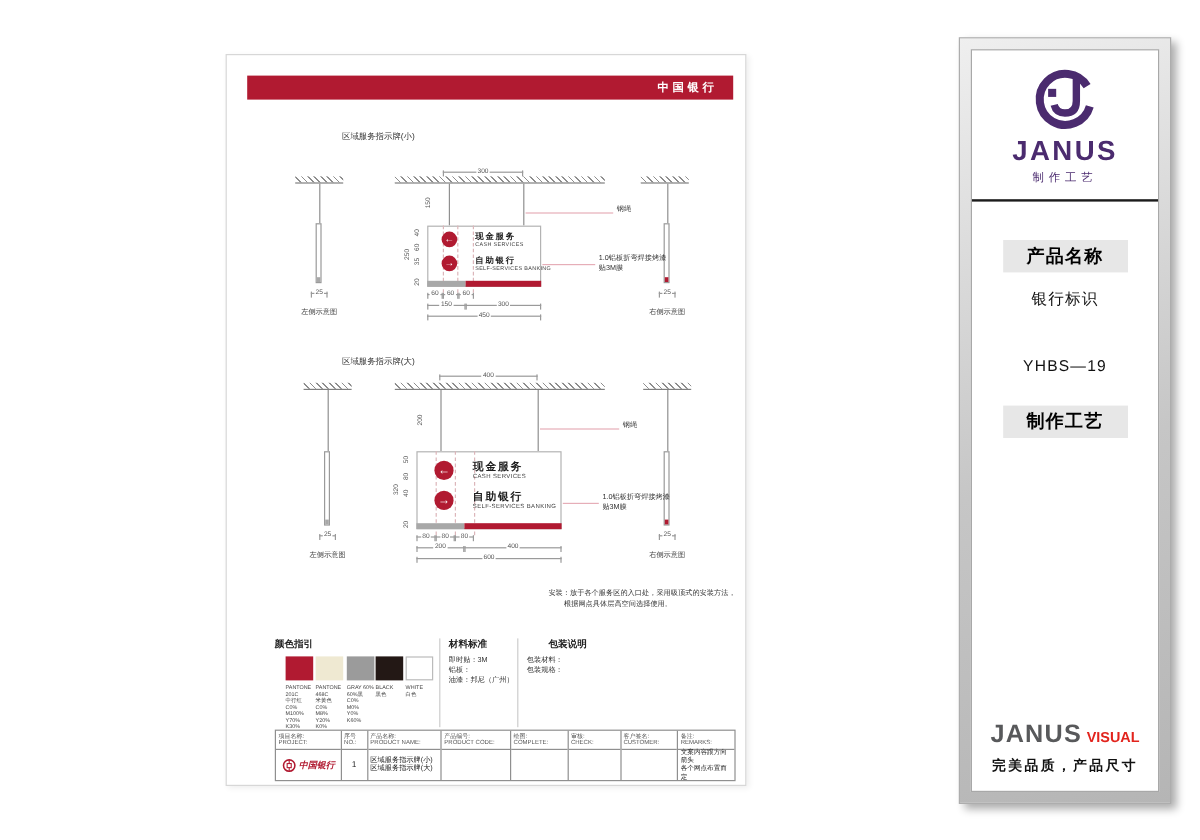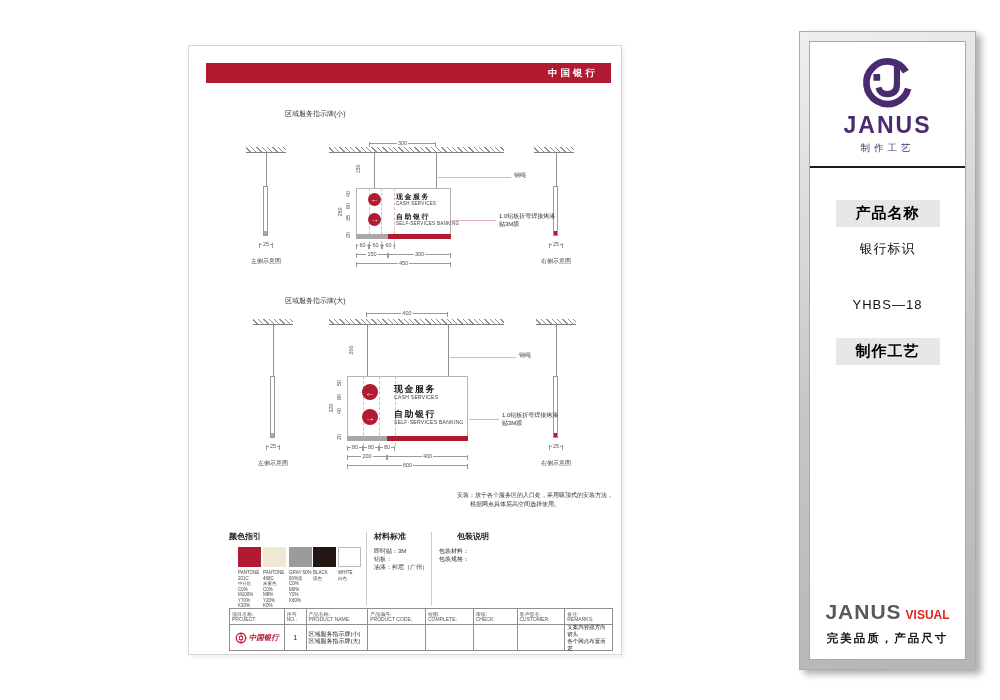--- a/index.html
+++ b/index.html
@@ -363,21 +363,21 @@
       <div class="jword">JANUS</div>
       <div class="jsub">制作工艺</div>
     </div>
     <div class="ldiv"></div>
 
     <div class="sect" style="margin-top:32px">
       <div class="shead">产品名称</div>
       <div class="sval">银行标识</div>
     </div>
     <div class="sect">
-      <div class="sval">YHBS—18</div>
+      <div class="sval">YHBS—19</div>
     </div>
     <div class="sect">
       <div class="shead">制作工艺</div>
     </div>
 
     <div class="sfoot">
       <div><span class="fj">JANUS</span><span class="fv">VISUAL</span></div>
       <div class="fslogan">完美品质，产品尺寸</div>
     </div>
   </div>

